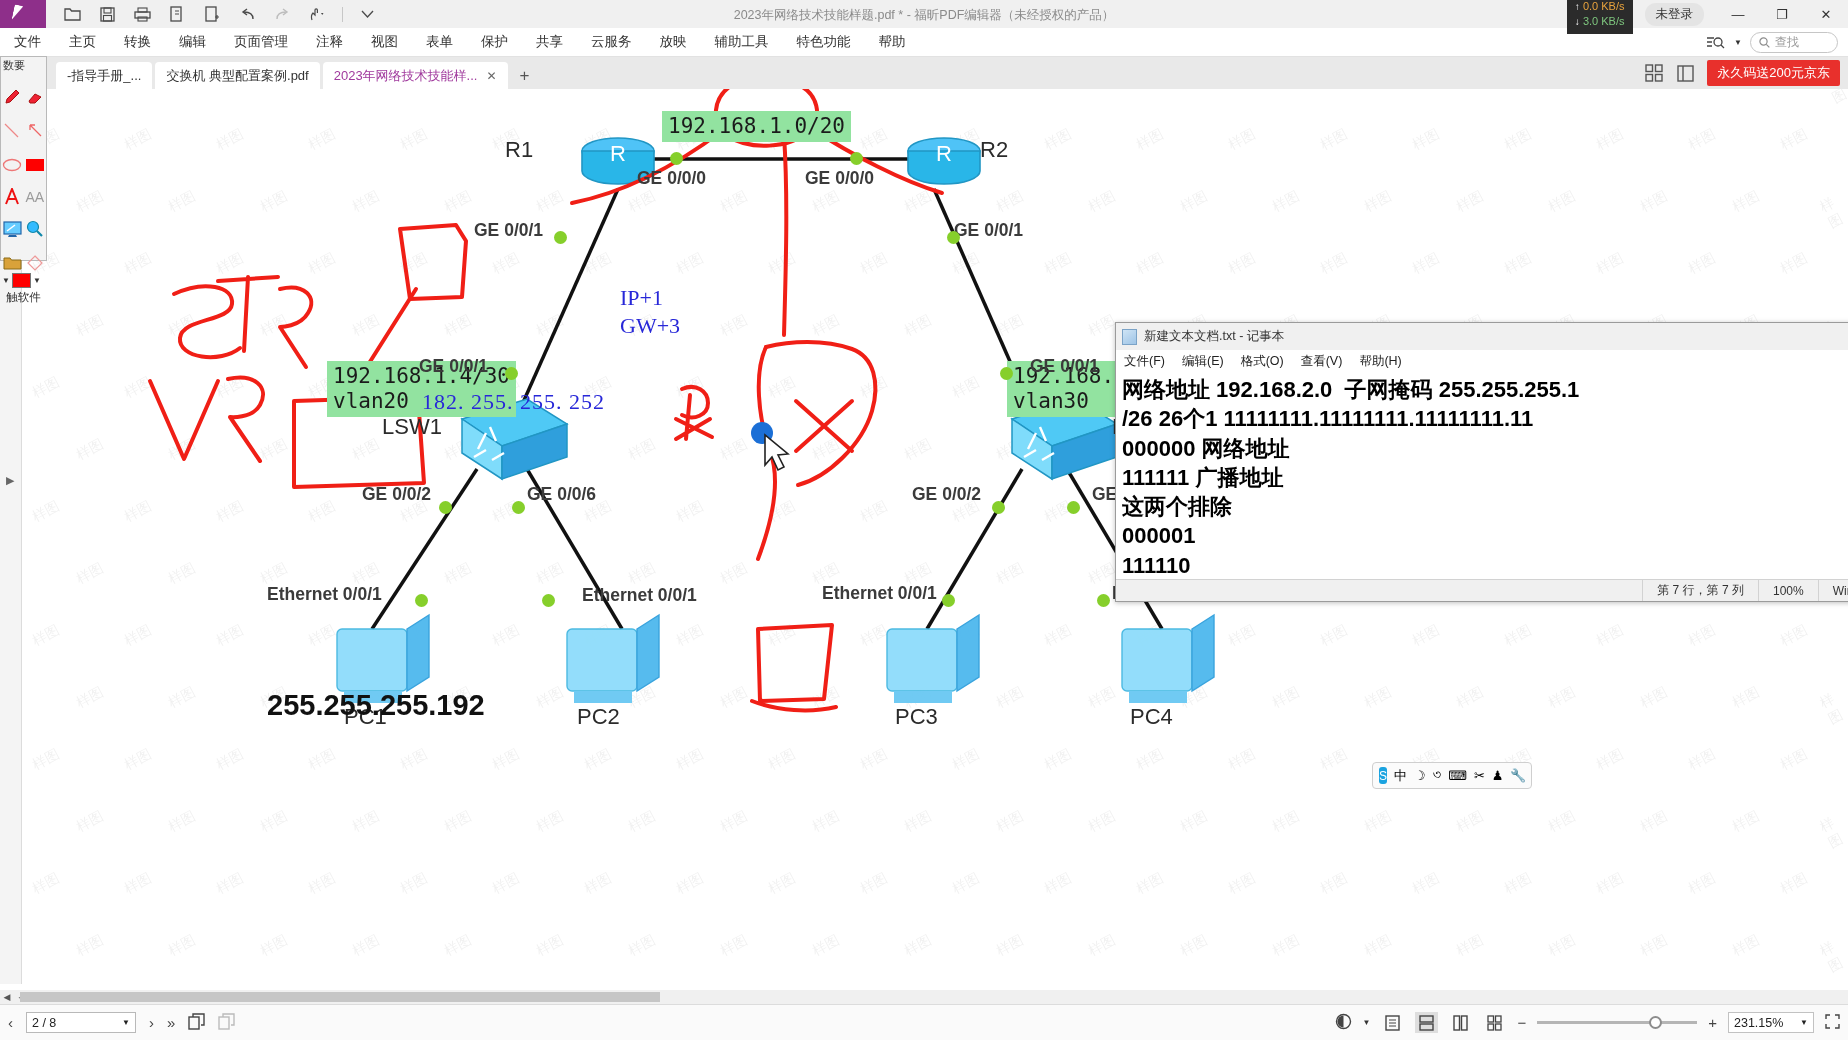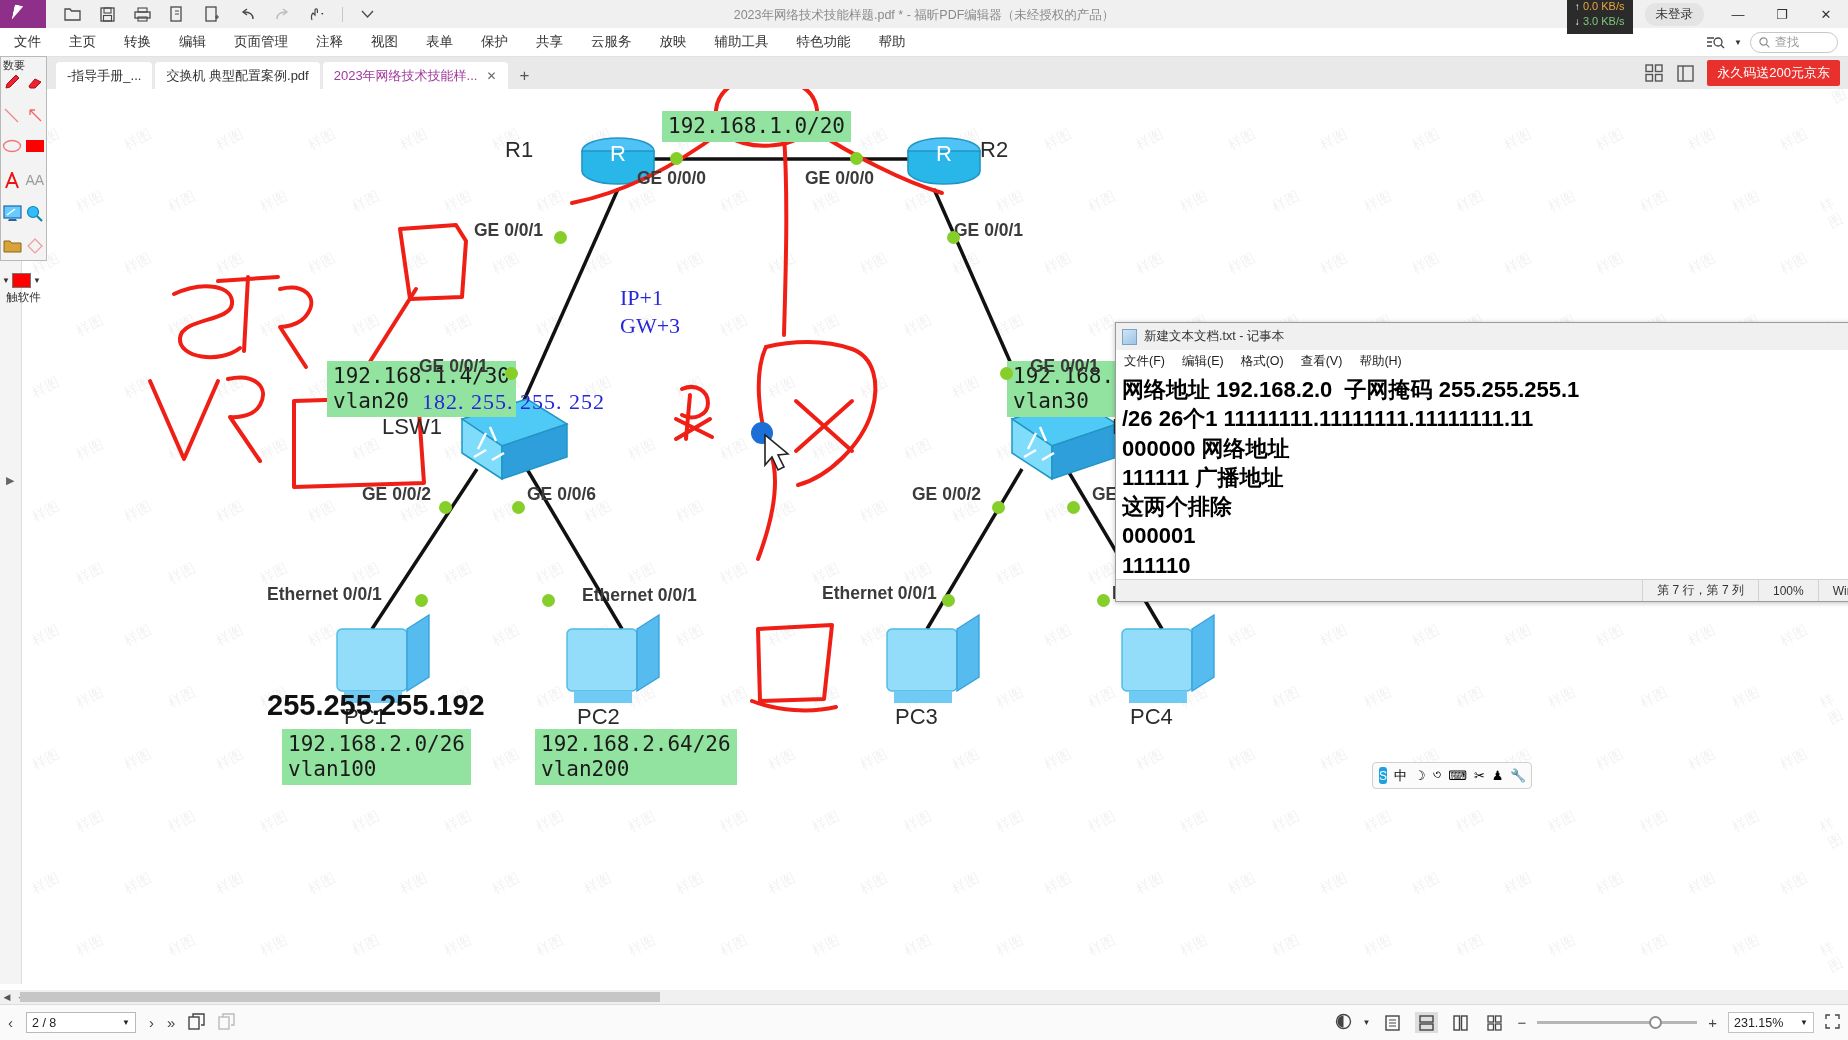--- a/index.html
+++ b/index.html
@@ -57,21 +57,21 @@
     padding:0 8px 3px 0; }
   .promo { background:#e8302c; color:#fff; font-size:13px; padding:4px 10px;
     border-radius:2px; white-space:nowrap; }
 
   
   .annot { position:absolute; left:0; top:56px; width:47px; height:205px;
     background:#f3f3f3; border:1px solid #b9b9b9; z-index:25; }
   .annot .ahdr { font-size:11px; color:#333; padding:1px 2px; white-space:nowrap;
     overflow:hidden; height:16px; }
   .agrid { display:grid; grid-template-columns:1fr 1fr; }
-  .acell { height:33px; display:flex; align-items:flex-start; justify-content:center;
+  .acell { height:33px; display:flex; align-items:flex-end; justify-content:center;
     font-size:15px; }
   .abot { display:flex; align-items:center; gap:2px; padding:2px 1px; }
   .swatch { width:19px; height:15px; background:#fe0000; border:1px solid #777; }
   .caret { font-size:8px; color:#333; }
   .atxt { font-size:11.5px; color:#333; text-align:center; }
 
   
   .rail { position:absolute; left:0; top:89px; width:22px; bottom:56px;
     background:#f4f4f4; border-right:1px solid #dcdcdc; }
   .rail .expand { position:absolute; left:6px; top:385px; font-size:11px; color:#666; }
@@ -801,24 +801,20 @@
       <div class="port" style="left:340px; top:395px;">GE 0/0/2</div>
       <div class="port" style="left:505px; top:395px;">GE 0/0/6</div>
       <div class="port" style="left:890px; top:395px;">GE 0/0/2</div>
       <div class="port" style="left:1070px; top:395px;">GE</div>
 
       <div class="port" style="left:245px; top:495px;">Ethernet 0/0/1</div>
       <div class="port" style="left:560px; top:496px;">Ethernet 0/0/1</div>
       <div class="port" style="left:800px; top:494px;">Ethernet 0/0/1</div>
       <div class="port" style="left:1090px; top:494px;">Ethernet 0/0/1</div>
 
-      <div class="ip-label" style="left:260px; top:640px;">192.168.2.0/26
-vlan100</div>
-      <div class="ip-label" style="left:513px; top:640px;">192.168.2.64/26
-vlan200</div>
 
       <div class="dot" style="left:648px; top:63px;"></div>
       <div class="dot" style="left:828px; top:63px;"></div>
       <div class="dot" style="left:532px; top:142px;"></div>
       <div class="dot" style="left:925px; top:142px;"></div>
       <div class="dot" style="left:483px; top:278px;"></div>
       <div class="dot" style="left:978px; top:278px;"></div>
       <div class="dot" style="left:417px; top:412px;"></div>
       <div class="dot" style="left:490px; top:412px;"></div>
       <div class="dot" style="left:970px; top:412px;"></div>

